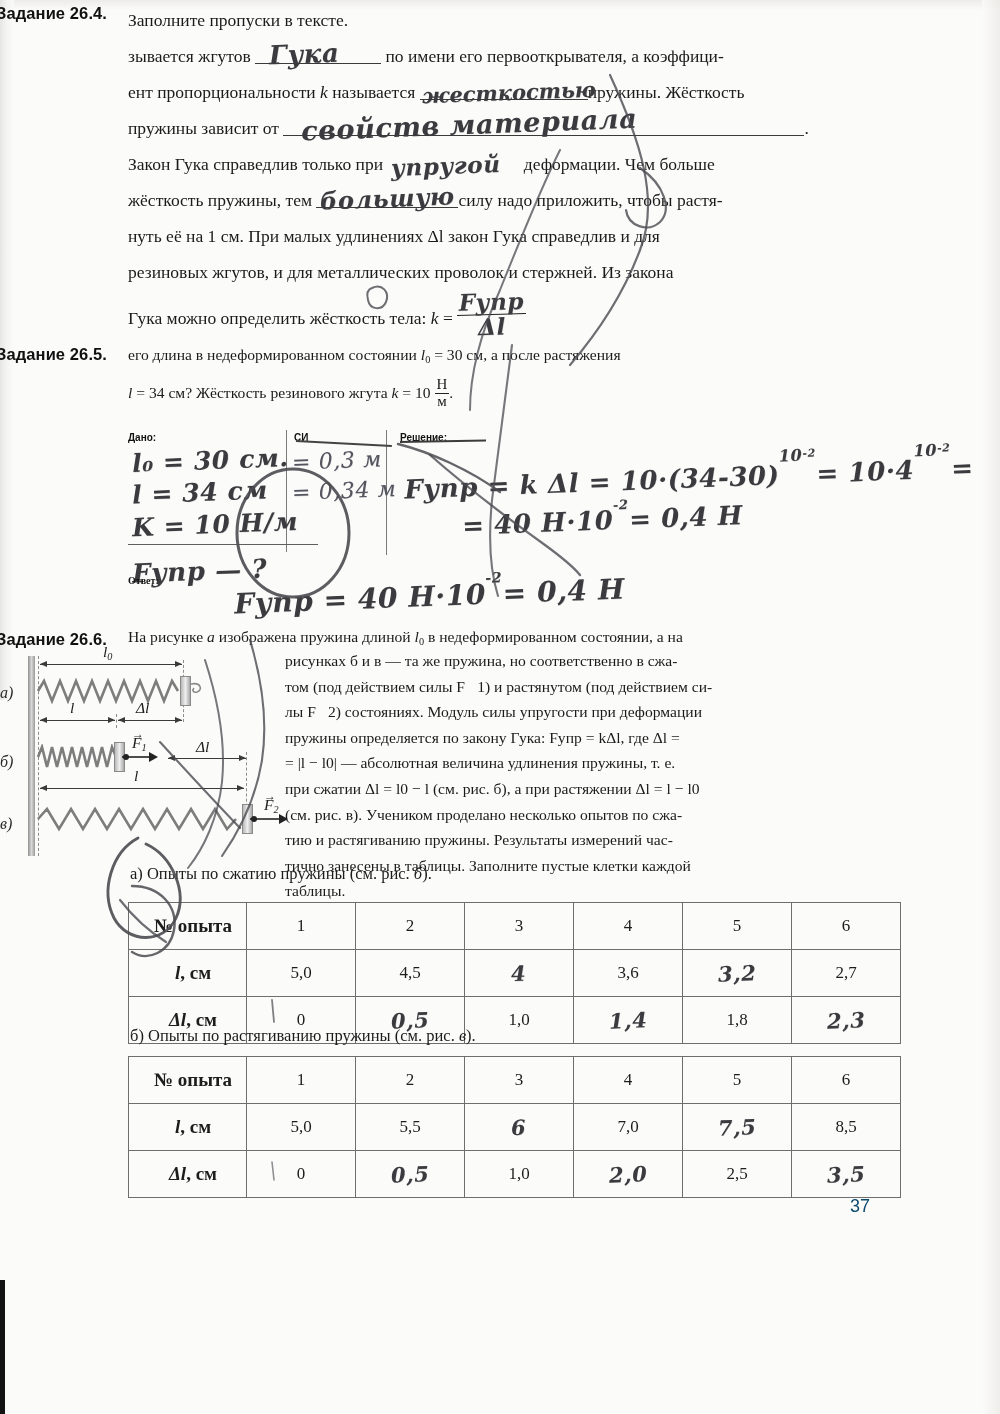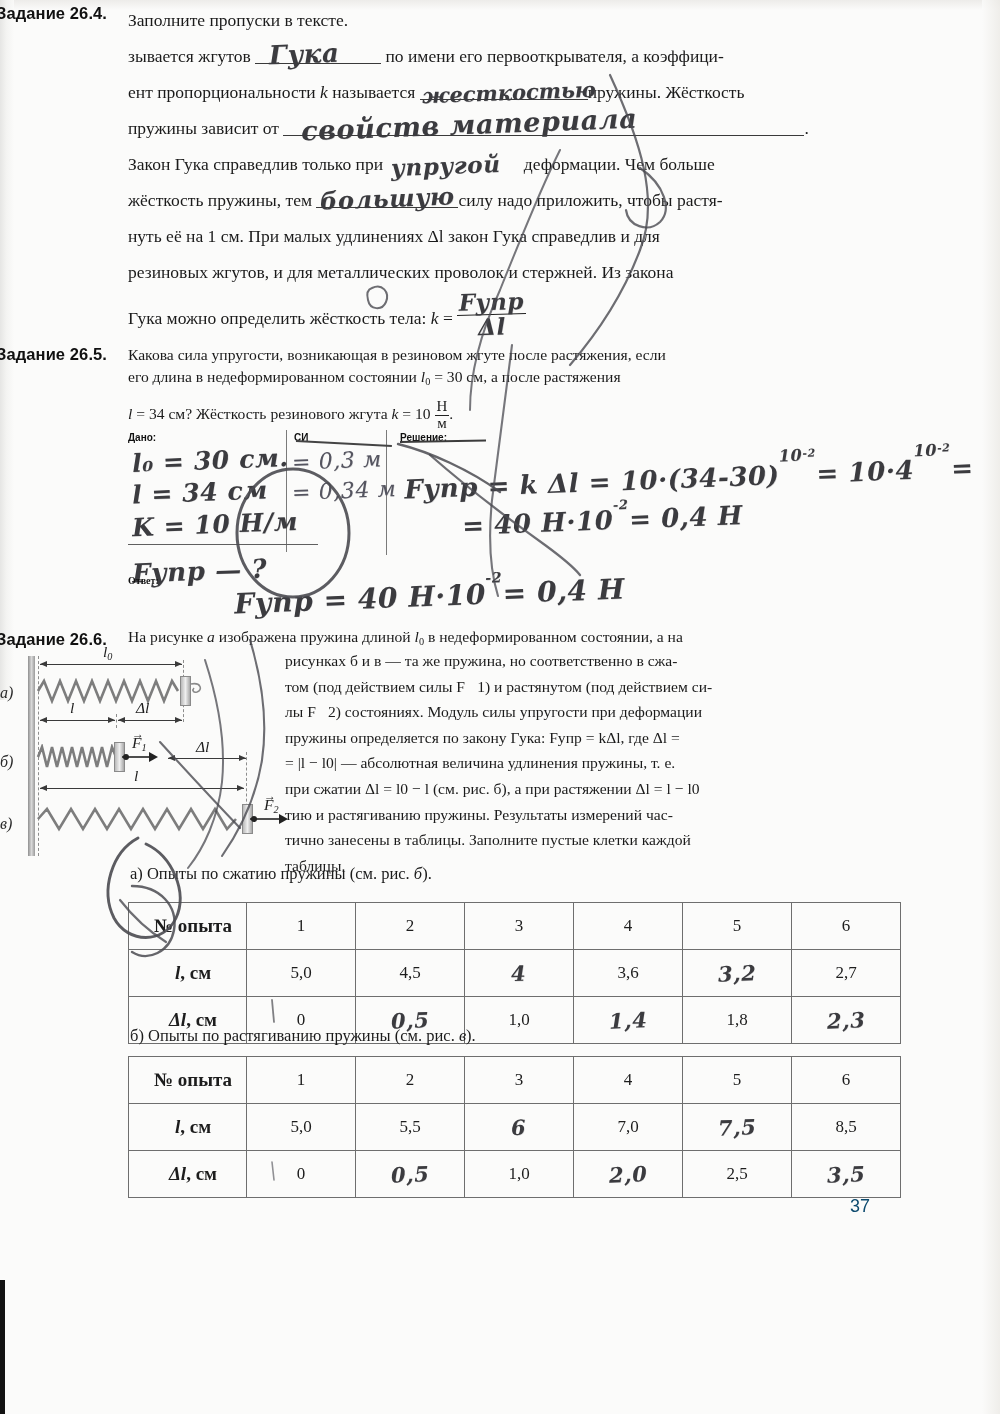--- a/index.html
+++ b/index.html
@@ -184,21 +184,20 @@
       <span>=</span>
       <span class="frac hw" style="font-size:23px;transform:rotate(-1.5deg);vertical-align:-0.5em;">
         <span class="num">Fупр</span>
         <span class="den">Δl</span>
       </span>
     </span>
   </div>
 
   <div class="task-label" style="left:-4px;top:345px;">Задание 26.5.</div>
   <div class="task-body small" style="left:128px;top:344px;width:760px;">
-    <span class="ln">Какова сила упругости, возникающая в резиновом жгуте после растяжения, если</span>
     <span class="ln">
       <span>его длина в недеформированном состоянии</span>
       <i class="v">l</i><span class="sub">0</span><span> = 30 см, а после растяжения</span>
     </span>
     <span class="ln" style="line-height:44px;">
       <i class="v">l</i><span> = 34 см? Жёсткость резинового жгута </span><i class="v">k</i><span> = 10 </span><span class="frac" style="font-size:15px;"><span class="num">Н</span><span class="den">м</span></span>.
     </span>
   </div>
 
   <div id="solve-grid">
@@ -241,20 +240,21 @@
     </span>
   </div>
 
   <div class="task-body small" style="left:285px;top:648px;width:615px;line-height:25.6px;">
     <span class="ln">рисунках б и в — та же пружина, но соответственно в сжа-</span>
     <span class="ln">том (под действием силы F⃗1) и растянутом (под действием си-</span>
     <span class="ln">лы F⃗2) состояниях. Модуль силы упругости при деформации</span>
     <span class="ln">пружины определяется по закону Гука: Fупр = kΔl, где Δl =</span>
     <span class="ln">= |l − l0| — абсолютная величина удлинения пружины, т. е.</span>
     <span class="ln">при сжатии Δl = l0 − l (см. рис. б), а при растяжении Δl = l − l0</span>
+    <span class="ln">(см. рис. в). Учеником проделано несколько опытов по сжа-</span>
     <span class="ln">тию и растягиванию пружины. Результаты измерений час-</span>
     <span class="ln">тично занесены в таблицы. Заполните пустые клетки каждой</span>
     <span class="ln">таблицы.</span>
   </div>
 
   <div id="figure">
     <div class="wall" style="left:20px;top:8px;width:7px;height:200px;"></div>
 
     <div class="fig-letter" style="left:-8px;top:36px;">а)</div>
     <div class="dashv" style="left:30px;top:8px;height:200px;"></div>

